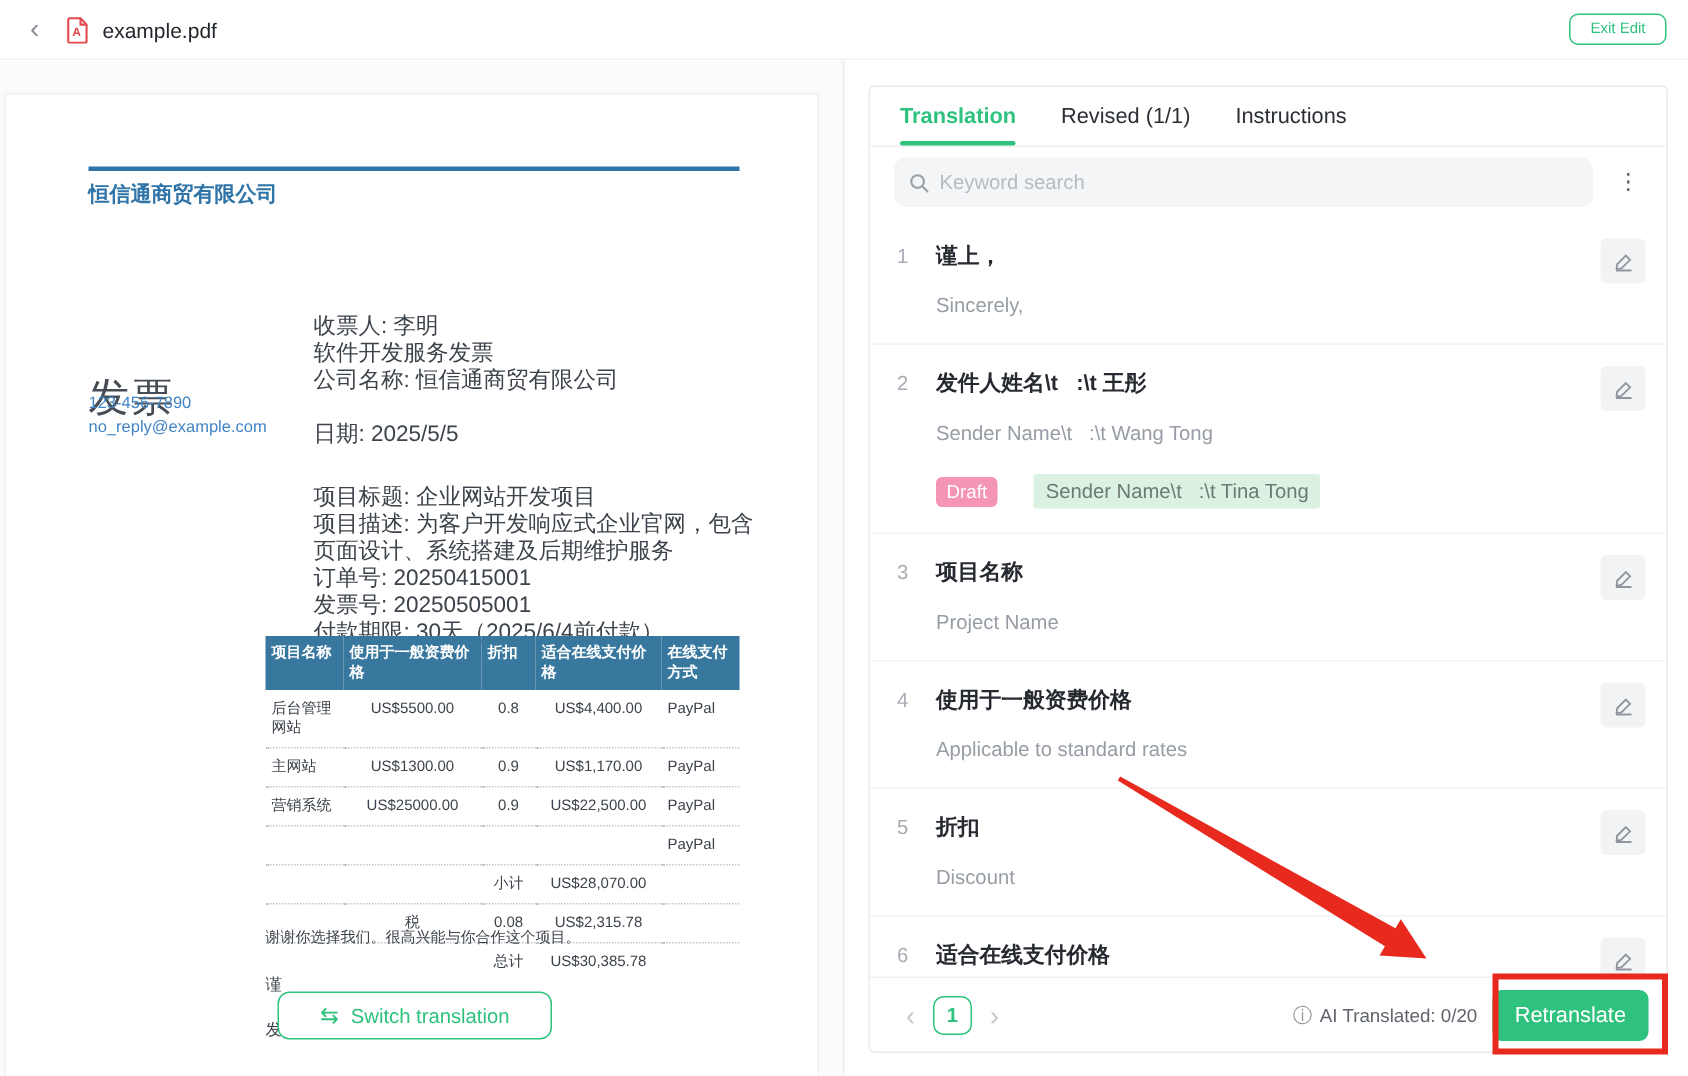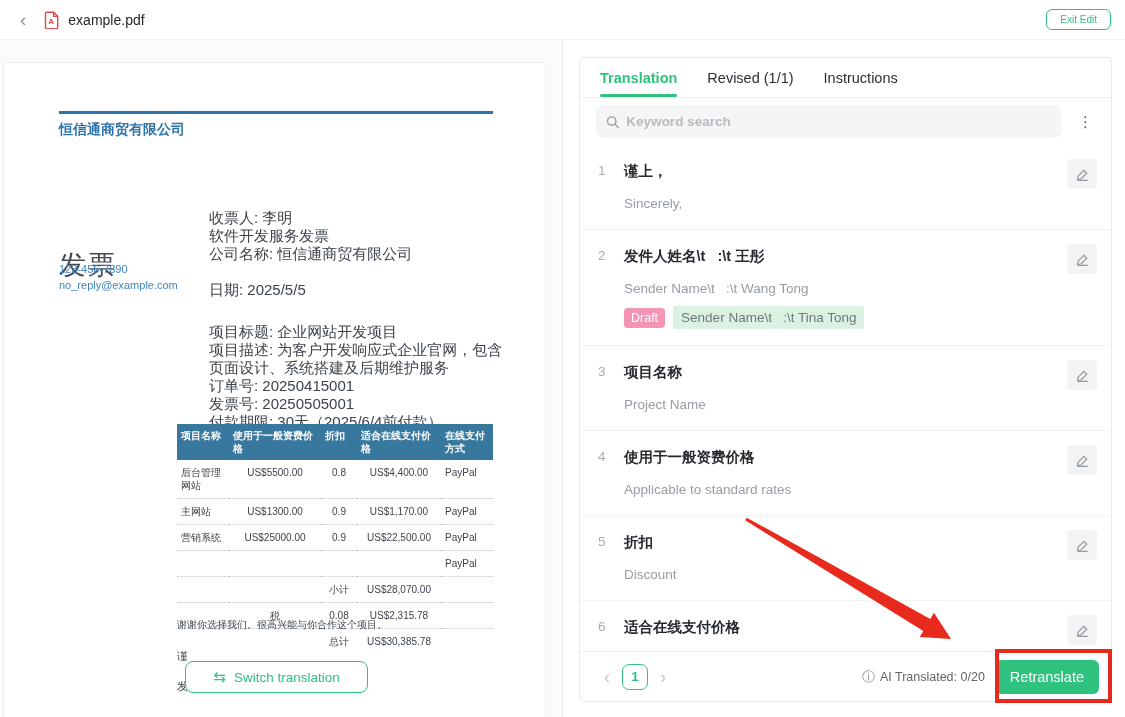--- a/index.html
+++ b/index.html
@@ -50,30 +50,30 @@
   .tabs { height:40px; display:flex; align-items:stretch; gap:30px; padding:0 20px;
     border-bottom:1px solid #eeeff1; flex:none; }
   .tab { font-size:14.5px; color:var(--dark); display:flex; align-items:center; position:relative; cursor:pointer; }
   .tab.active { color:var(--green); font-weight:bold; }
   .tab.active::after { content:""; position:absolute; left:0; right:0; bottom:0; height:3px;
     background:var(--green); border-radius:2px; }
   .searchrow { height:47px; flex:none; display:flex; align-items:center; padding:0 10px 0 16px; gap:8px; }
   .searchbox { flex:1; height:33px; background:#f4f5f6; border-radius:8px; display:flex;
     align-items:center; padding:0 10px; gap:7px; }
   .searchbox input { border:none; background:transparent; outline:none; font-size:13.5px;
-    color:#737373; width:100%; font-family:inherit;font-weight:bold; }
+    color:#737373; width:100%; font-family:inherit; }
   .searchbox input::placeholder { color:#b7bbc2; }
   .kebab { color:#565b63; font-size:15px; letter-spacing:0; padding:4px 8px; cursor:pointer; line-height:1; }
   .items { flex:1; overflow:hidden; }
   .item { position:relative; padding:16px 52px 16px 18px; border-bottom:1px solid #f1f2f3; display:flex; }
   .item .num { width:26px; flex:none; font-size:13.5px; color:#a7acb3; padding-top:2px; }
   .item .body { flex:1; min-width:0; }
   .src { font-size:14.5px; font-weight:bold; color:#262a30; line-height:20px; white-space:pre-wrap; }
   .tr1 { font-size:13.5px; color:#979da5; margin-top:14px; line-height:18px; white-space:pre-wrap; }
-  .draftrow { margin-top:8px; display:flex; align-items:center; gap:8px; }
+  .draftrow { margin-top:18px; display:flex; align-items:center; gap:24px; }
   .badge { background:#f495b5; color:#fff; font-size:12.5px; padding:3px 7px; border-radius:4px; flex:none; }
   .hl { background:#dbf2e3; color:#6d7a74; font-size:13.5px; padding:4px 8px; border-radius:2px; white-space:pre-wrap; }
   .editbtn { position:absolute; right:14px; top:14px; width:30px; height:30px; background:#f2f3f4;
     border:none; border-radius:4px; display:flex; align-items:center; justify-content:center; cursor:pointer; }
   .bottombar { height:50px; flex:none; border-top:1px solid #eeeff1; display:flex; align-items:center;
     padding:0 12px 0 22px; gap:10px; }
   .pg-arrow { color:#c3c7cc; font-size:18px; line-height:1; cursor:pointer; padding:0 2px; }
   .pg-num { width:26px; height:26px; border:1.5px solid var(--green); border-radius:7px; color:var(--green);
     font-size:13.5px; font-weight:bold; display:flex; align-items:center; justify-content:center; cursor:pointer; }
   .ai-status { margin-left:auto; display:flex; align-items:center; gap:5px; font-size:12.5px; color:#60656c; }

